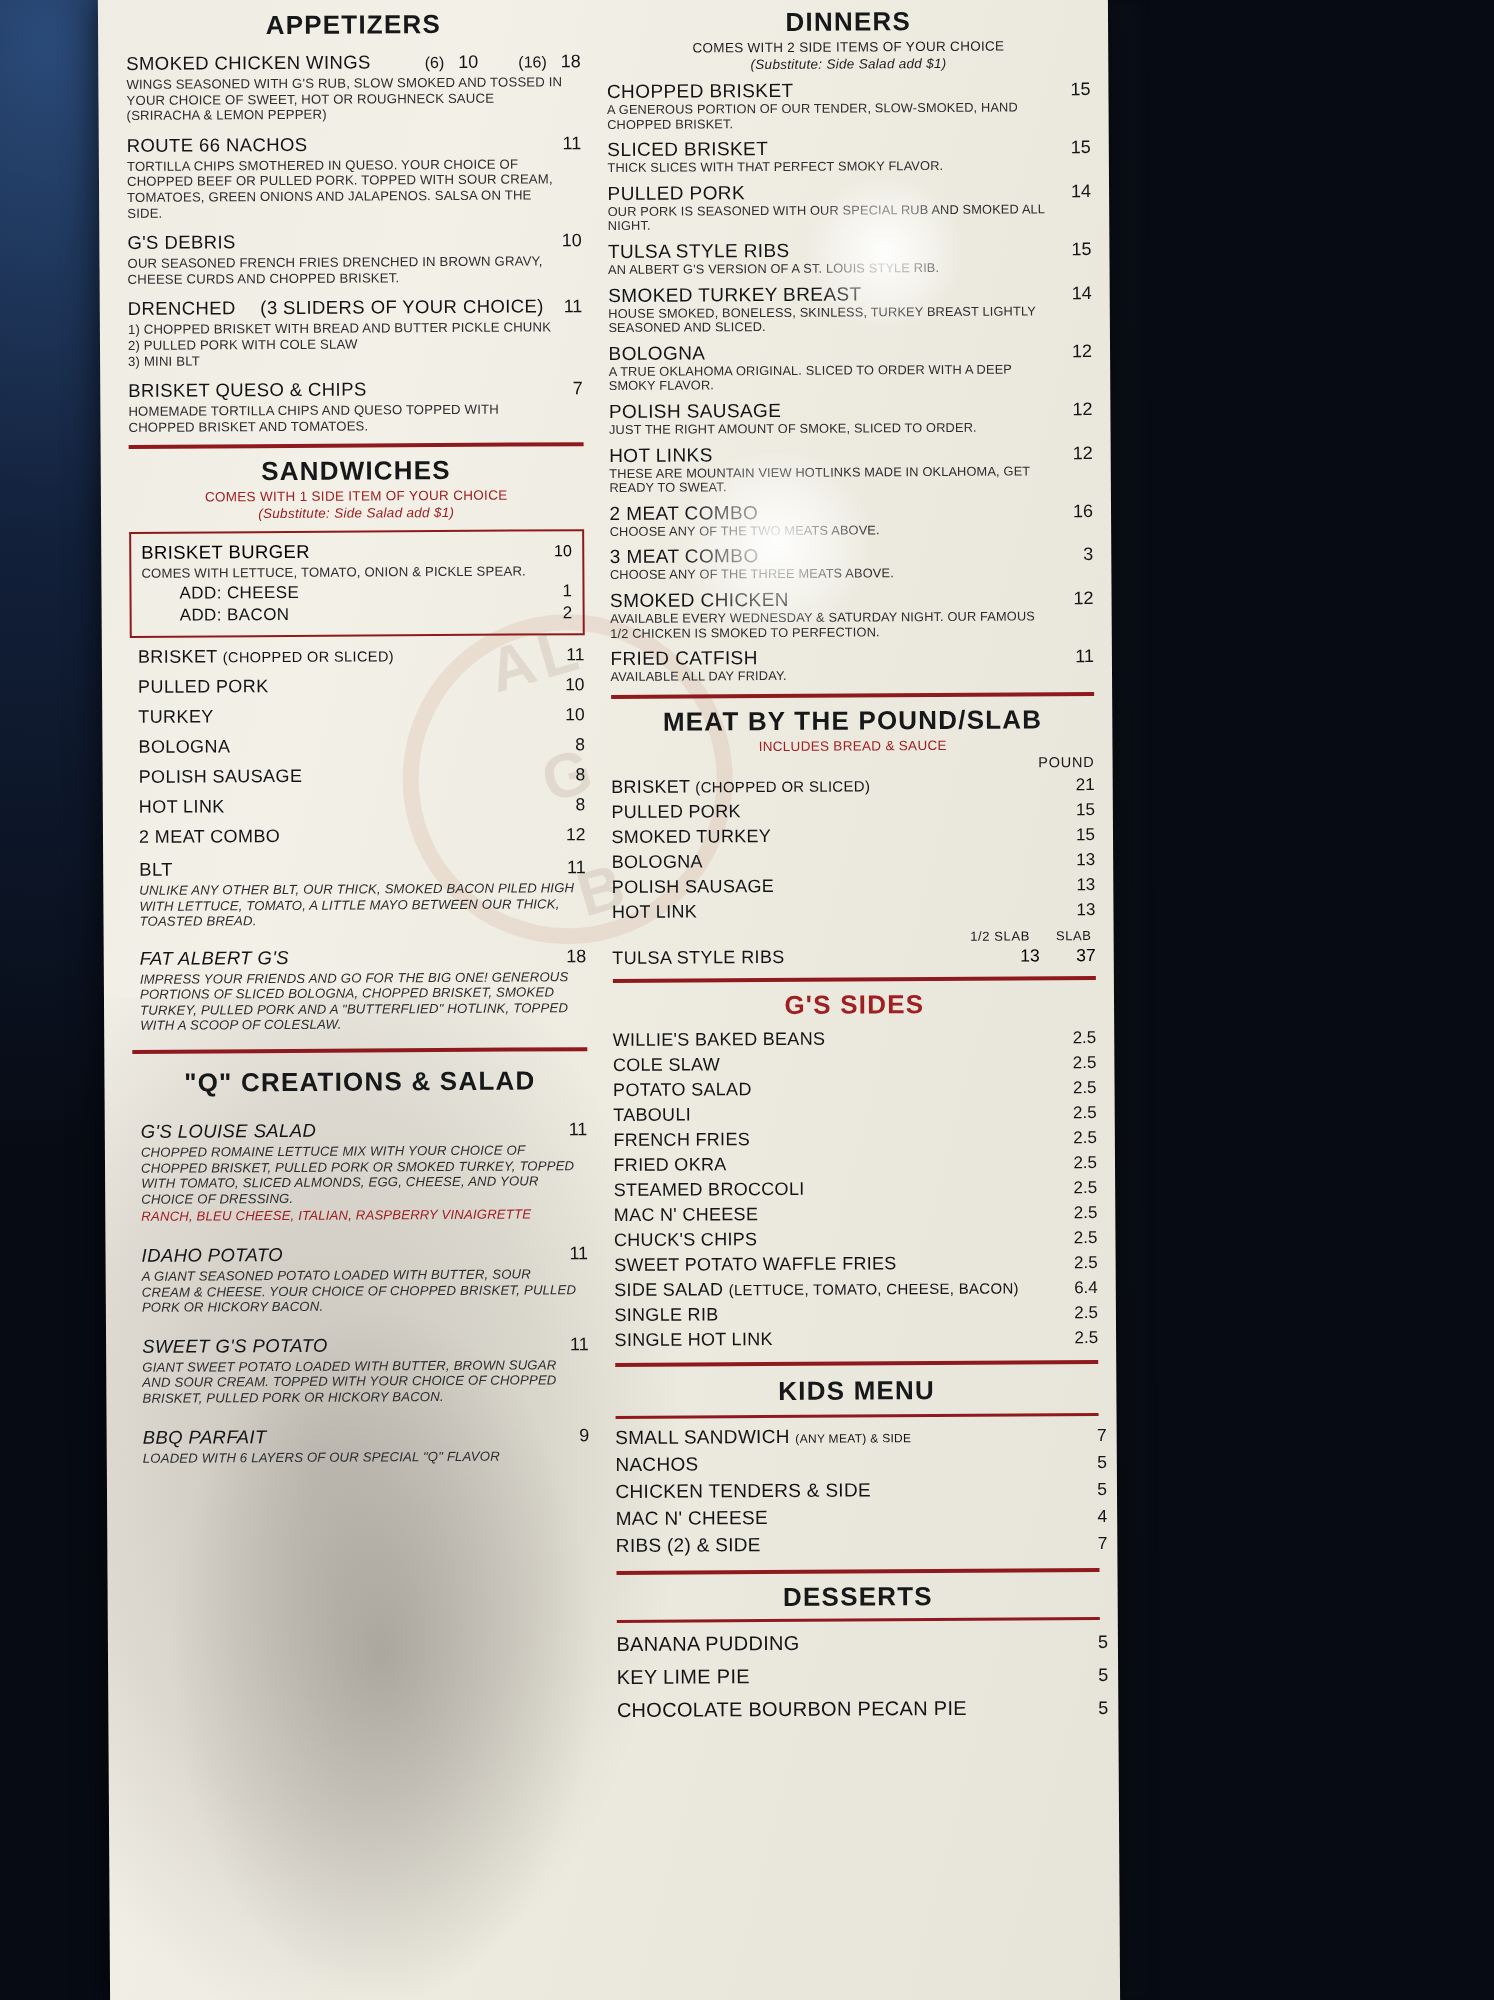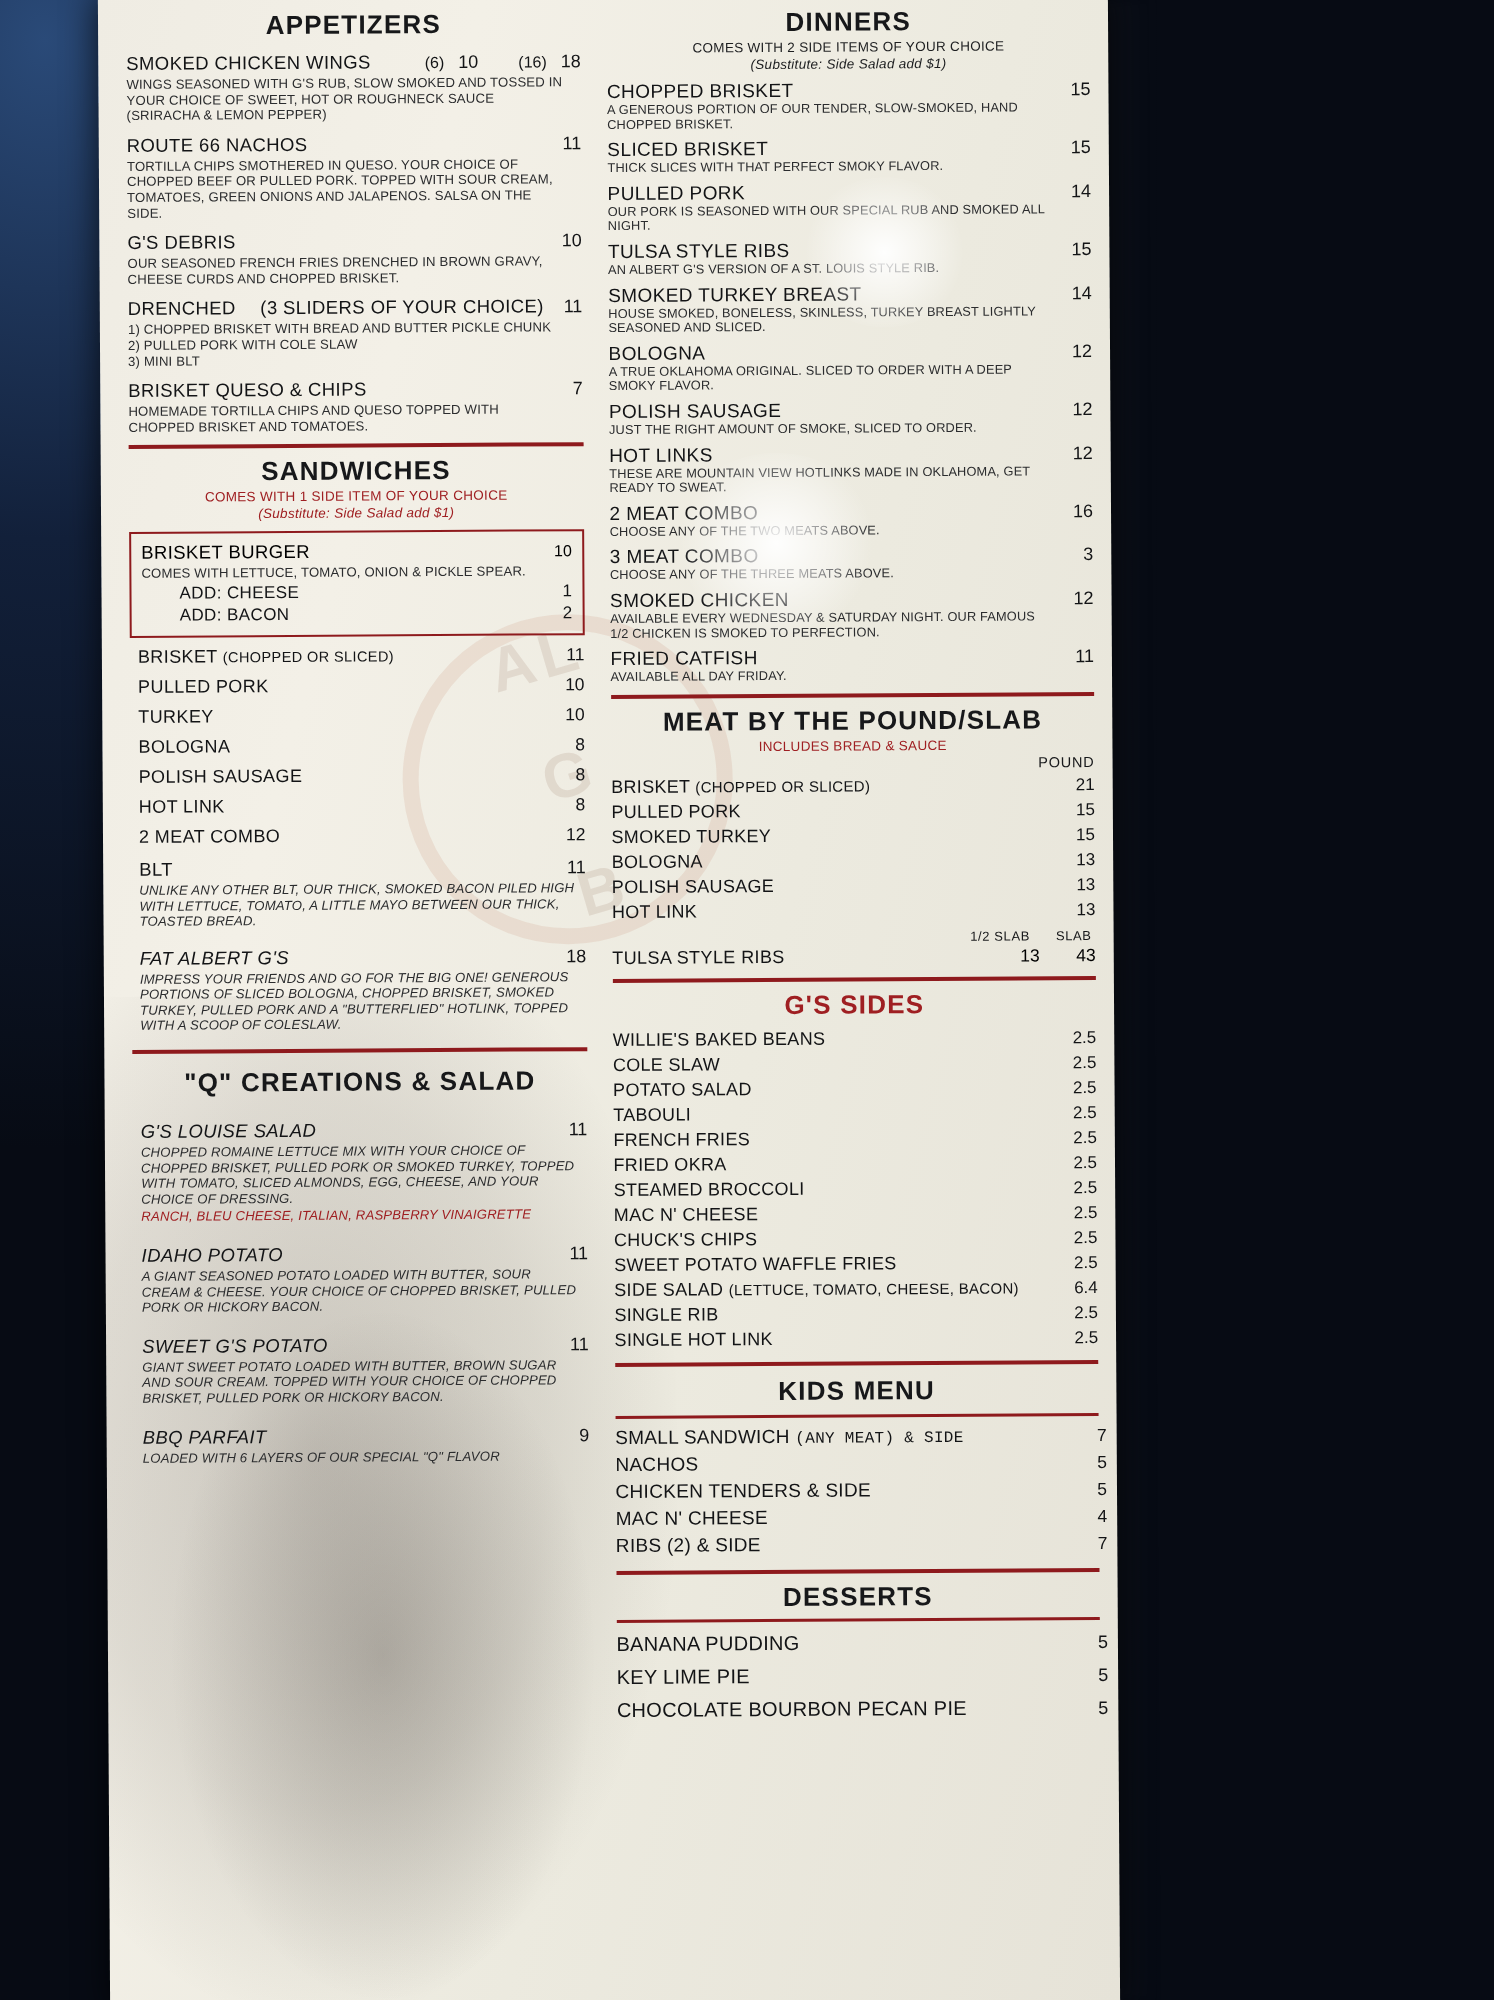--- a/index.html
+++ b/index.html
@@ -240,21 +240,21 @@
   .sides-row .name { flex: 1 1 auto; font-size: 18px; letter-spacing: 0.3px; color: #131416;}
   .sides-row .name .paren { font-size: 15px; }
   .sides-row .price { font-size: 17px; color:#131416; }
 
   .kids-row {
     display: flex;
     align-items: baseline;
     margin-top: 5px;
   }
   .kids-row .name { flex: 1 1 auto; font-size: 19px; letter-spacing: 0.3px; color:#131416;}
-  .kids-row .name .paren { font-size: 16px; font-family: Liberation Mono, monospace; }
+  .kids-row .name .paren { font-size: 12px; }
   .kids-row .price { font-size: 17.5px; color:#131416; }
 
   .dessert-row {
     display: flex;
     align-items: baseline;
     margin-top: 10px;
   }
   .dessert-row .name { flex: 1 1 auto; font-size: 20px; letter-spacing: 0.3px; color:#131416;}
   .dessert-row .price { font-size: 18px; color:#131416; }
 
@@ -567,21 +567,21 @@
         <span class="price">13</span>
       </div>
 
       <div class="slab-head">
         <span>1/2 SLAB</span>
         <span>SLAB</span>
       </div>
       <div class="slab-row">
         <span class="name">TULSA STYLE RIBS</span>
         <span class="p1">13</span>
-        <span class="p2">43</span>
+        <span class="p2">37</span>
       </div>
 
       <div class="rule" style="margin-top:10px;"></div>
 
       <h2 class="sec-title red">G'S SIDES</h2>
 
       <div style="margin-top:8px;">
         <div class="sides-row">
           <span class="name">WILLIE'S BAKED BEANS</span>
           <span class="price">2.5</span>

